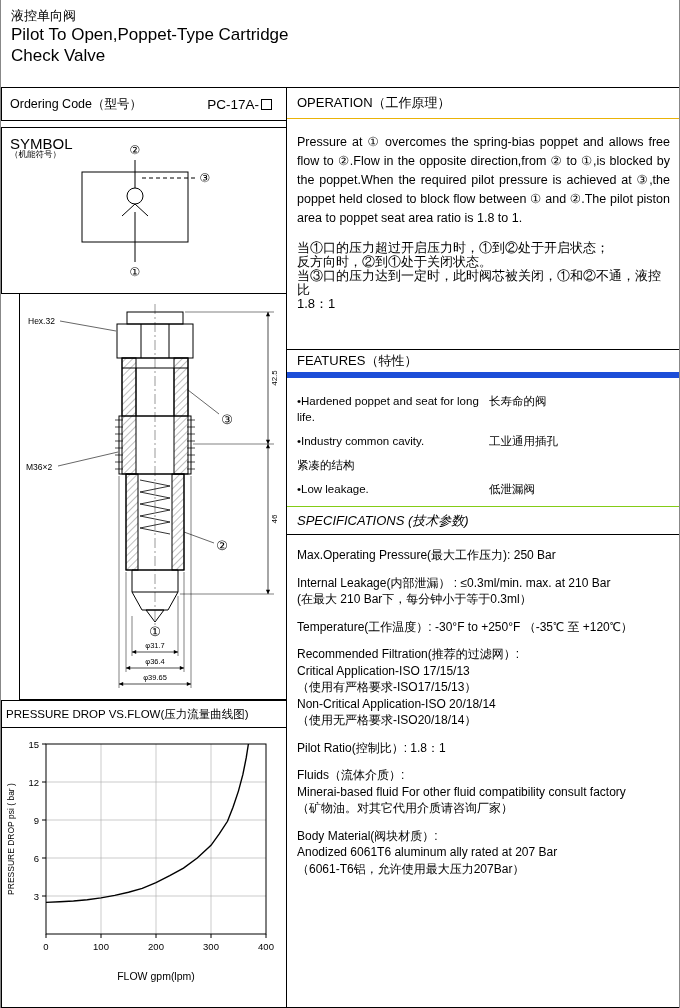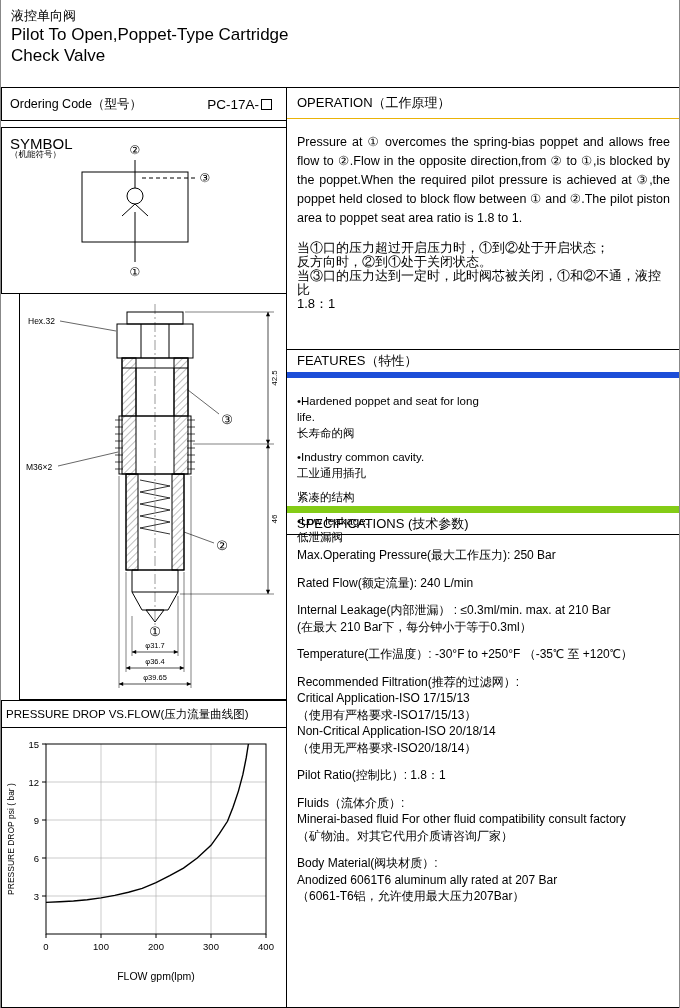--- a/index.html
+++ b/index.html
@@ -42,28 +42,28 @@
 
   .chart-box { left:0; top:728px; width:286px; height:280px; border-top:none; }
 
   
   .right-col { position:absolute; left:285px; top:87px; width:395px; height:921px;
     border:1px solid #000; display:flex; flex-direction:column; background:#fff; }
   .sec-header { display:flex; align-items:center; padding-left:10px;
     font-size:13px; flex:0 0 auto; }
   .op-header       { height:31px; border-bottom:1px solid #eab308; }
   .features-header { height:29px; border-top:1px solid #000; border-bottom:6px solid #1d4ed8; }
-  .spec-header     { height:29px; border-top:7px solid #84cc16; border-bottom:1px solid #000; }
+  .spec-header     { height:29px; border-top:1px solid #84cc16; border-bottom:1px solid #000;font-style:italic; }
 
   .op-body { height:230px; padding:14px 10px 0 10px; flex:0 0 auto; }
   .op-en { font-size:12.5px; line-height:19px; text-align:justify; }
   .op-cn { margin-top:13px; font-size:13px; line-height:14px; white-space:pre-line; }
 
   .features-body { height:128px; padding:15px 10px 0 10px; flex:0 0 auto; font-size:11.5px; }
-  .feat-row { display:flex; line-height:16px; margin-bottom:8px;flex-direction:column; }
+  .feat-row { display:flex; line-height:16px; margin-bottom:8px; }
   .feat-en { width:192px; }
   .feat-cn { flex:1; }
 
   .spec-body { flex:1; padding:12px 10px 0 10px; font-size:12px; }
   .spec-item { white-space:pre-line; line-height:16.5px; margin-bottom:11px; }
 </style>
 </head>
 <body>
 
 <div class="page">
@@ -236,21 +236,20 @@
         <span class="feat-en">•Low leakage.</span>
         <span class="feat-cn">低泄漏阀</span>
       </div>
     </div>
 
     <div class="sec-header spec-header">
       <span>SPECIFICATIONS (技术参数)</span>
     </div>
     <div class="spec-body">
       <div class="spec-item">Max.Operating Pressure(最大工作压力): 250 Bar</div>
-      <div class="spec-item">Rated Flow(额定流量): 240 L/min</div>
       <div class="spec-item">Internal Leakage(内部泄漏） : ≤0.3ml/min. max. at 210 Bar
 (在最大 210 Bar下，每分钟小于等于0.3ml）</div>
       <div class="spec-item">Temperature(工作温度）: -30°F to +250°F  （-35℃ 至 +120℃）</div>
       <div class="spec-item">Recommended Filtration(推荐的过滤网）:
 Critical Application-ISO 17/15/13
 （使用有严格要求-ISO17/15/13）
 Non-Critical Application-ISO 20/18/14
 （使用无严格要求-ISO20/18/14）</div>
       <div class="spec-item">Pilot Ratio(控制比）: 1.8：1</div>
       <div class="spec-item">Fluids（流体介质）:

